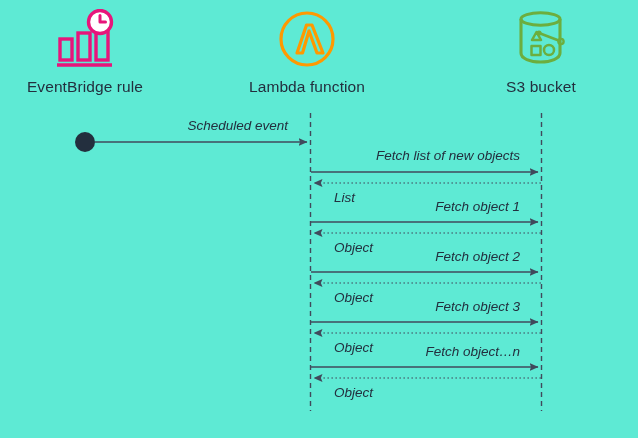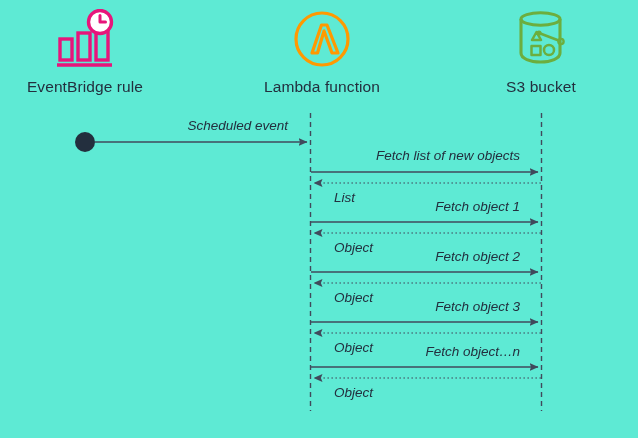--- a/index.html
+++ b/index.html
@@ -33,21 +33,21 @@
   }
   .actor-label {
     margin-top: 8px;
     font-size: 15.5px;
     color: #232f3e;
     letter-spacing: 0.1px;
     white-space: nowrap;
   }
 
   #actor-eventbridge { left: -15px; top: 8px; }
-  #actor-lambda      { left: 222px; top: 8px; }
+  #actor-lambda      { left: 207px; top: 8px; }
   #actor-s3          { left: 441px; top: 8px; }
 
   
   #seq-svg {
     position: absolute;
     left: 0;
     top: 0;
   }
 
   .msg-label {

